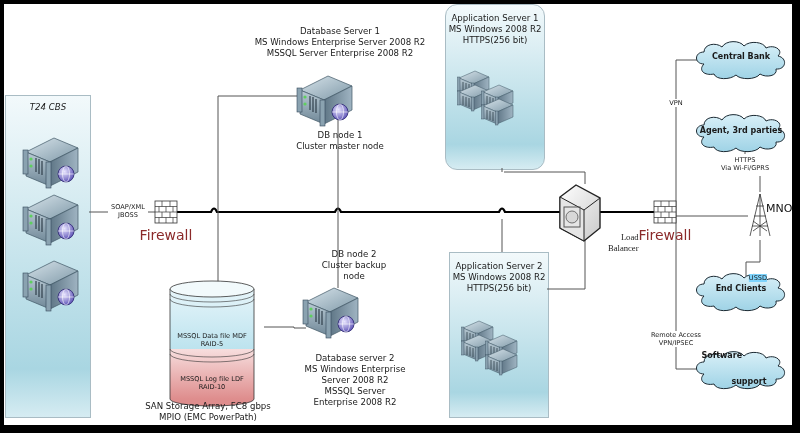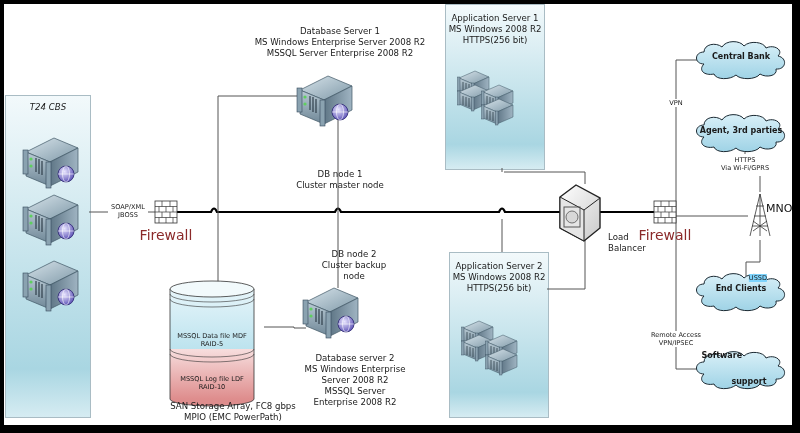--- a/index.html
+++ b/index.html
@@ -16,21 +16,21 @@
   .mno { position: absolute; font-family: "DejaVu Sans", sans-serif; font-size: 11px; color: #111; }
 </style>
 </head>
 <body>
 
 <div id="canvas">
 
   <div class="panel" style="left:1px; top:91px; width:84px; height:321px;">
     <div class="panel-title big" style="top:6px;">T24 CBS</div>
   </div>
-  <div class="panel" style="left:441px; top:0px; width:98px; height:164px;">
+  <div class="panel" style="left:441px; top:0px; width:98px; height:164px;border-radius:12px;">
     <div class="panel-title" style="top:8px;">
       <div>Application Server 1</div>
       <div>MS Windows 2008 R2</div>
       <div>HTTPS(256 bit)</div>
     </div>
   </div>
   <div class="panel" style="left:445px; top:248px; width:98px; height:164px;">
     <div class="panel-title" style="top:8px;">
       <div>Application Server 2</div>
       <div>MS Windows 2008 R2</div>
@@ -211,21 +211,21 @@
     <div>JBOSS</div>
   </div>
   <div class="lbl red" style="left:162px; top:226px;">Firewall</div>
   <div class="lbl red" style="left:661px; top:226px;">Firewall</div>
 
   <div class="lbl" style="left:336px; top:22px;">
     <div>Database Server 1</div>
     <div>MS Windows Enterprise Server 2008 R2</div>
     <div>MSSQL Server Enterprise 2008 R2</div>
   </div>
-  <div class="lbl" style="left:336px; top:126px;margin-top:39px;">
+  <div class="lbl" style="left:336px; top:126px;">
     <div>DB node 1</div>
     <div>Cluster master node</div>
   </div>
 
   <div class="lbl" style="left:350px; top:245px;">
     <div>DB node 2</div>
     <div>Cluster backup</div>
     <div>node</div>
   </div>
   <div class="lbl" style="left:351px; top:349px;">
@@ -237,26 +237,26 @@
   </div>
 
   <div class="lbl small" style="left:208px; top:328px;">
     <div>MSSQL Data file MDF</div>
     <div>RAID-5</div>
   </div>
   <div class="lbl small" style="left:208px; top:371px;text-align:center;">
     <div>MSSQL Log file LDF</div>
     <div>RAID-10</div>
   </div>
-  <div class="lbl" style="left:204px; top:397px;margin-left:25px;">
+  <div class="lbl" style="left:204px; top:397px;">
     <div>SAN Storage Array, FC8 gbps</div>
     <div>MPIO (EMC PowerPath)</div>
   </div>
 
-  <div class="lbl" style="left:604px; top:228px; text-align:left; transform:none;">
+  <div class="lbl" style="left:604px; top:228px; text-align:right; transform:none;font-family:Liberation Serif, serif;">
     <div>Load</div>
     <div>Balancer</div>
   </div>
 
   <div class="cloud-lbl" style="left:737px; top:53px;">Central Bank</div>
   <div class="cloud-lbl" style="left:737px; top:127px;">Agent, 3rd parties</div>
   <div class="cloud-lbl" style="left:737px; top:285px;">End Clients</div>
   <div class="cloud-lbl" style="left:737px; top:365px;">
     <div style="text-align:left; margin-left:-14px;">Software</div>
     <div style="margin-left:16px;margin-top:16px;">support</div>

